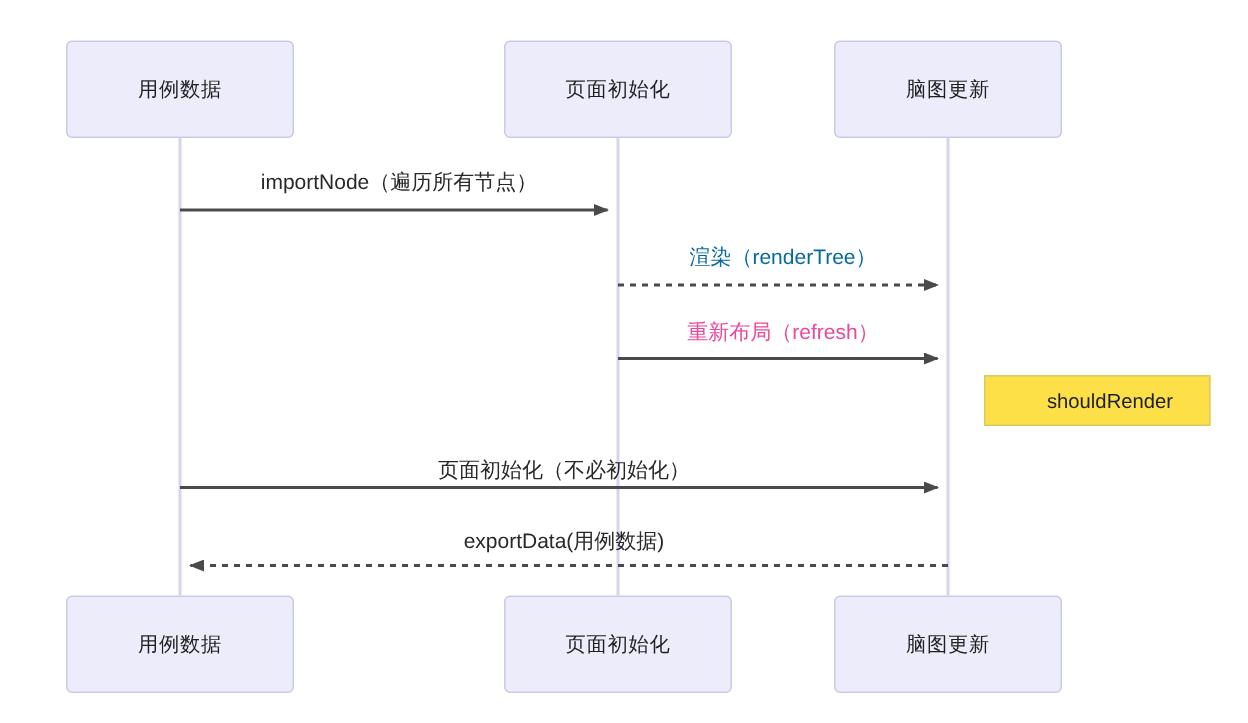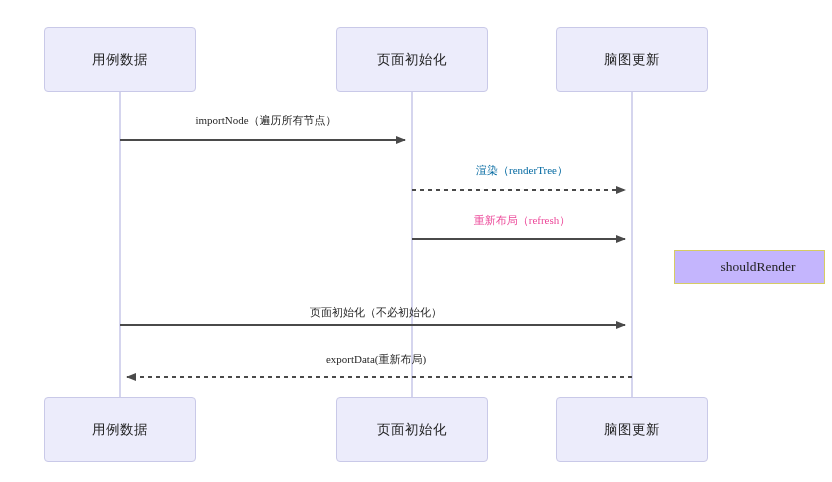--- a/index.html
+++ b/index.html
@@ -9,21 +9,20 @@
   }
   body {
     font-family: "Liberation Sans", "DejaVu Sans", sans-serif;
   }
   #diagram-root {
     position: relative;
     width: 832px;
     height: 482px;
     background: #ffffff;
     overflow: hidden;
-    font-family: Liberation Serif, serif;
   }
   .svg-layer {
     position: absolute;
     left: 0;
     top: 0;
     width: 832px;
     height: 482px;
   }
   .participant-box {
     position: absolute;
@@ -45,21 +44,21 @@
     border: 1px solid #D6CC63;
     display: flex;
     align-items: center;
     justify-content: center;
     color: #1f1f1f;
     font-size: 13.5px;
   }
   .msg-label {
     position: absolute;
     color: #282828;
-    font-size: 11px;
+    font-size: 14px;
     white-space: nowrap;
     transform: translateX(-50%);
     text-align: left;
   }
   .watermark {
     position: absolute;
     color: #CFCFD8;
     font-size: 14px;
     white-space: nowrap;
     letter-spacing: 0.5px;
@@ -113,22 +112,22 @@
       </div>
       <div class="participant-box" style="left: 556px; top: 397px; width: 152px; height: 65px; background: rgb(236, 236, 251); border-color: rgb(201, 201, 232);">
         <span>脑图更新</span>
       </div>
     </div>
   <div id="msg-labels">
       <div class="msg-label" style="left: 266px; top: 113px; color: rgb(40, 40, 40);">importNode（遍历所有节点）</div>
       <div class="msg-label" style="left: 522px; top: 163px; color: #0369a1;">渲染（renderTree）</div>
       <div class="msg-label" style="left: 522px; top: 213px; color: #ec4899;">重新布局（refresh）</div>
       <div class="msg-label" style="left: 376px; top: 305px; color: rgb(40, 40, 40);">页面初始化（不必初始化）</div>
-      <div class="msg-label" style="left: 376px; top: 352px; color: rgb(40, 40, 40);">exportData(重新布局)</div>
+      <div class="msg-label" style="left: 376px; top: 352px; color: rgb(40, 40, 40);">exportData(用例数据)</div>
     </div>
   <div id="notes-layer">
-      <div class="note-box" style="left: 674px; top: 250px; width: 151px; height: 34px; background: #c4b5fd; border-color: rgb(214, 204, 99); padding-left: 17px;">
+      <div class="note-box" style="left: 656px; top: 250px; width: 151px; height: 34px; background: #fde047; border-color: rgb(214, 204, 99); padding-left: 17px;">
         <span>shouldRender</span>
       </div>
     </div>
 
 
 </div>
 
 </body></html>

